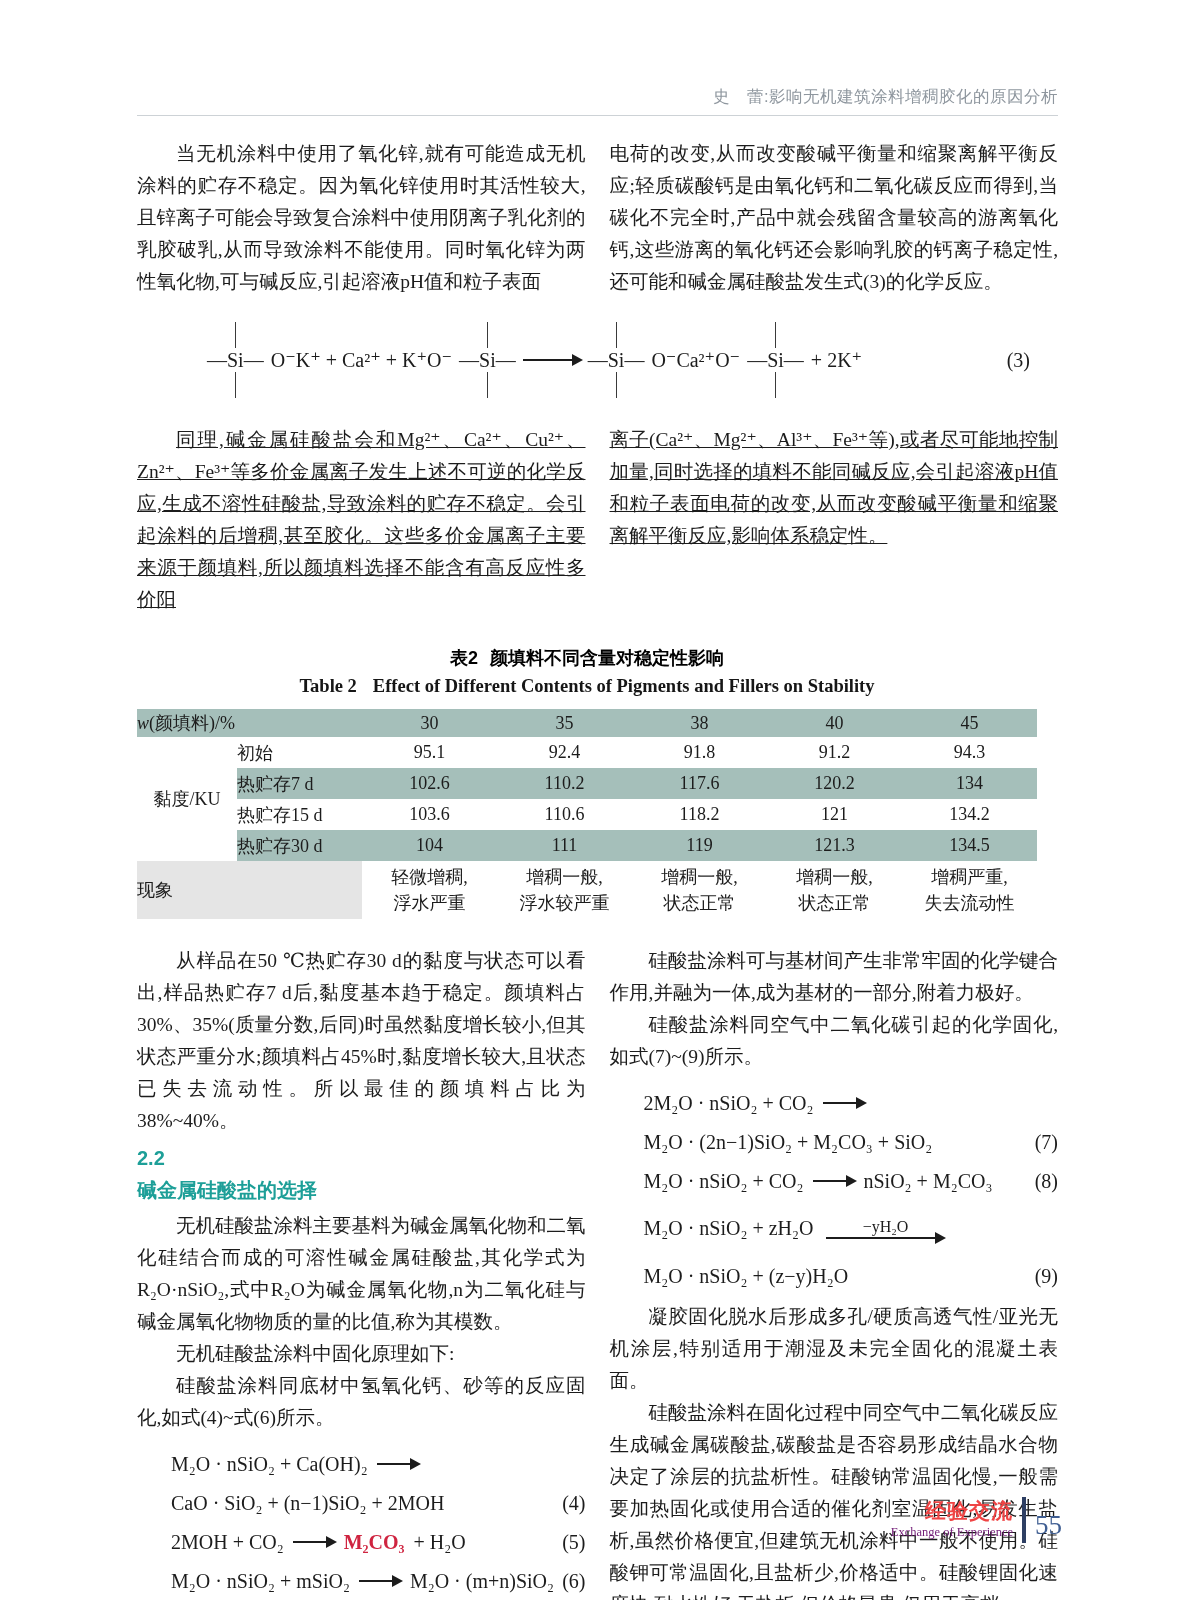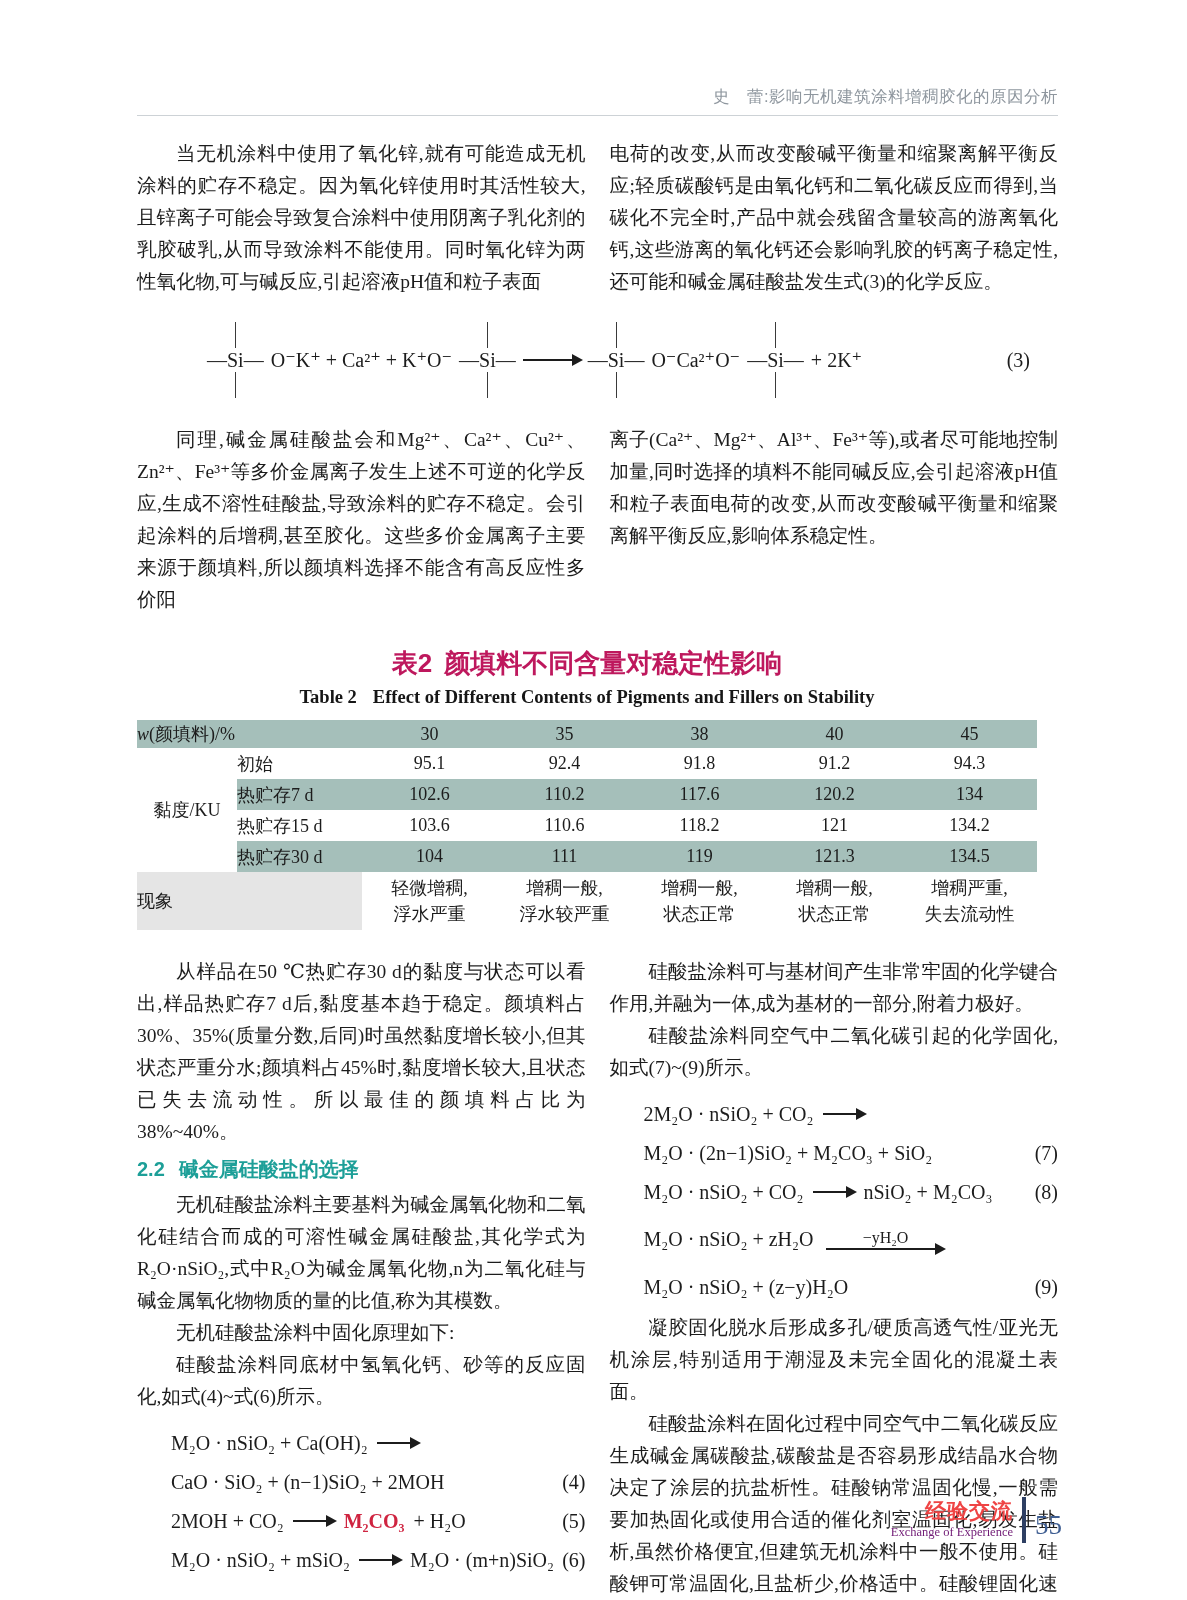--- a/index.html
+++ b/index.html
@@ -10,30 +10,30 @@
   }
   
   .runhead{
     text-align:right;font-family:"Liberation Sans","DejaVu Sans",sans-serif;
     font-size:16.5px;color:#8e969e;letter-spacing:.5px;
   }
   .head-rule{border-bottom:1px solid #cdd2d6;margin-top:7px;}
   
   .two-col{display:flex;gap:24px;}
   .row1{margin-top:22px;}
-  .row2{margin-top:2px;}
+  .row2{margin-top:2px;text-decoration:underline;}
   .row3{margin-top:26px;}
   .col{width:451px;font-size:19.5px;line-height:32px;text-align:justify;}
   .col p{margin:0;text-indent:2em;}
   .col p.noindent{text-indent:0;}
   
   .sec-head{
     font-family:"Liberation Sans","DejaVu Sans",sans-serif;font-weight:bold;
     font-size:20px;color:#1d9f98;margin:5px 0 4px 0;text-indent:0 !important;
-    display:flex;align-items:flex-start;
+    display:flex;align-items:flex-start;flex-direction:column;
   }
   .sec-head .num{margin-right:14px;}
   
   .eq3{
     display:flex;justify-content:space-between;align-items:center;
     margin:24px 0 26px 0;padding:0 28px 0 70px;font-size:20px;
   }
   .eq3-left{display:flex;align-items:center;gap:7px;}
   .si-unit{display:inline-flex;flex-direction:column;align-items:center;}
   .si-unit .vbar{width:1px;height:26px;background:#3a3a3a;}
@@ -54,21 +54,21 @@
   }
   .eq-left{display:inline-flex;align-items:center;gap:9px;flex-wrap:nowrap;}
   .red{color:#cf2440;font-weight:bold;}
   .labeled-arrow{display:inline-flex;flex-direction:column;align-items:center;margin:0 4px;}
   .labeled-arrow .alabel{font-size:16px;line-height:20px;}
   .eq-line.tall{min-height:56px;}
   
   .table-block{margin-top:30px;}
   .tbl-title-cn{
     width:900px;text-align:center;font-family:"Liberation Sans","DejaVu Sans",sans-serif;
-    font-weight:bold;font-size:26px;color:#be185d;
+    font-weight:bold;font-size:18px;color:#000000;
   }
   .tbl-title-cn .t-label{margin-right:12px;}
   .tbl-title-en{
     width:900px;text-align:center;font-weight:bold;font-size:18.5px;margin-top:6px;color:#161616;
   }
   .tbl-title-en .t-label{margin-right:16px;}
   table.t2{border-collapse:separate;border-spacing:0;width:900px;margin-top:12px;font-size:18px;text-align:center;}
   table.t2 td{padding:0;height:31px;}
   tr.hdr td{background:#a5bfba;height:28px;}
   tr.tealrow td{background:#a5bfba;}

